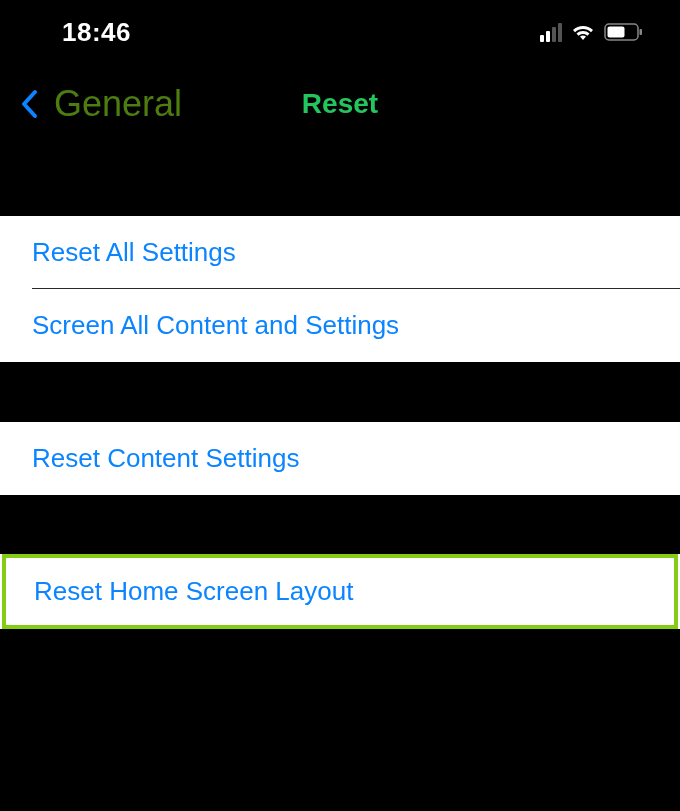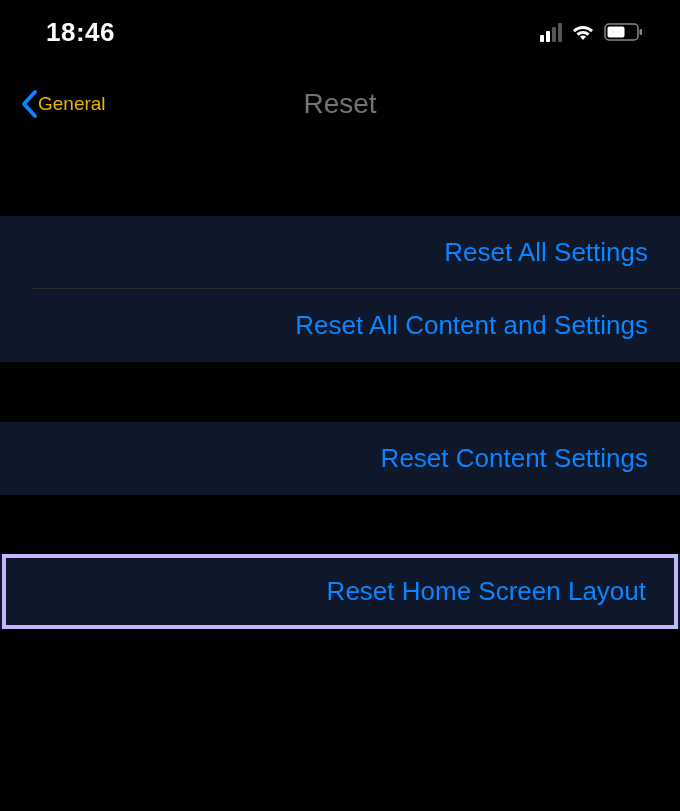--- a/index.html
+++ b/index.html
@@ -20,20 +20,21 @@
       display: flex;
       justify-content: space-between;
       align-items: center;
       padding: 12px 36px 8px 46px;
       height: 60px;
     }
     .status-time {
       font-size: 26px;
       font-weight: 600;
       letter-spacing: 0.5px;
+      margin-left: 16px;
     }
     .status-icons {
       display: flex;
       align-items: center;
       gap: 8px;
     }
     .cellular-icon {
       display: flex;
       align-items: flex-end;
       gap: 2px;
@@ -56,65 +57,64 @@
     .nav-bar {
       display: flex;
       align-items: center;
       padding: 26px 20px 32px 20px;
       position: relative;
       height: 94px;
     }
     .back-button {
       display: flex;
       align-items: center;
-      gap: 0;
-      color: #eab308;
-      font-size: 19px;
+      gap: 16px;
+      color: #4d7c0f;
+      font-size: 36px;
       cursor: pointer;
     }
     .back-chevron svg {
       display: block;
     }
     .nav-title {
       position: absolute;
       left: 50%;
       transform: translateX(-50%);
       font-size: 28px;
-      font-weight: 400;
-      color: #737373;
+      font-weight: 700;
+      color: #22c55e;
     }
     .section-spacer {
       height: 62px;
       background: #000;
     }
     .section-spacer.small {
       height: 60px;
     }
     .list-group {
-      background: #0f172a;
-      text-align: right;
+      background: #ffffff;
     }
     .list-item {
       padding: 21px 32px;
       font-size: 26px;
       color: #0a84ff;
       cursor: pointer;
       position: relative;
     }
     .list-item.with-divider::after {
       content: "";
       position: absolute;
       left: 32px;
       right: 0;
       bottom: 0;
       height: 1px;
       background: #2a2a2c;
     }
     .highlight-box {
-      border: 4px solid #c4b5fd;
+      border: 4px solid #84cc16;
       margin: -1px 2px 0 2px;
     }
     .highlight-box .list-item {
       padding: 18px 28px;
     }
   </style>
 </head>
 <body>
 
 <div class="status-bar">
@@ -152,21 +152,21 @@
     </span>
     <span>General</span>
   </div>
   <div class="nav-title">Reset</div>
 </div>
 
 <div class="section-spacer"></div>
 
 <div class="list-group">
   <div class="list-item with-divider">Reset All Settings</div>
-  <div class="list-item">Reset All Content and Settings</div>
+  <div class="list-item">Screen All Content and Settings</div>
 </div>
 
 <div class="section-spacer small"></div>
 
 <div class="list-group">
   <div class="list-item">Reset Content Settings</div>
 </div>
 
 <div class="section-spacer small"></div>
 

